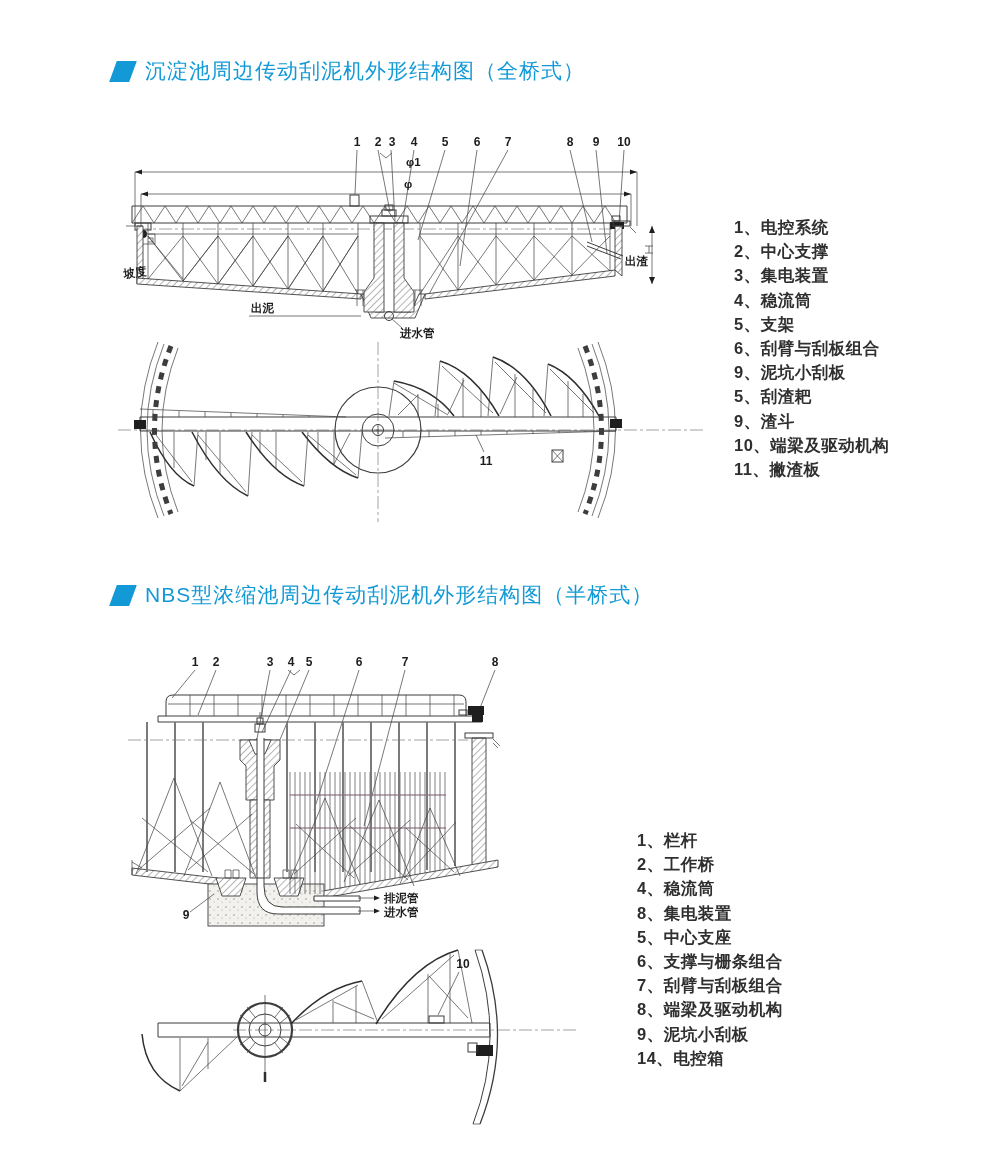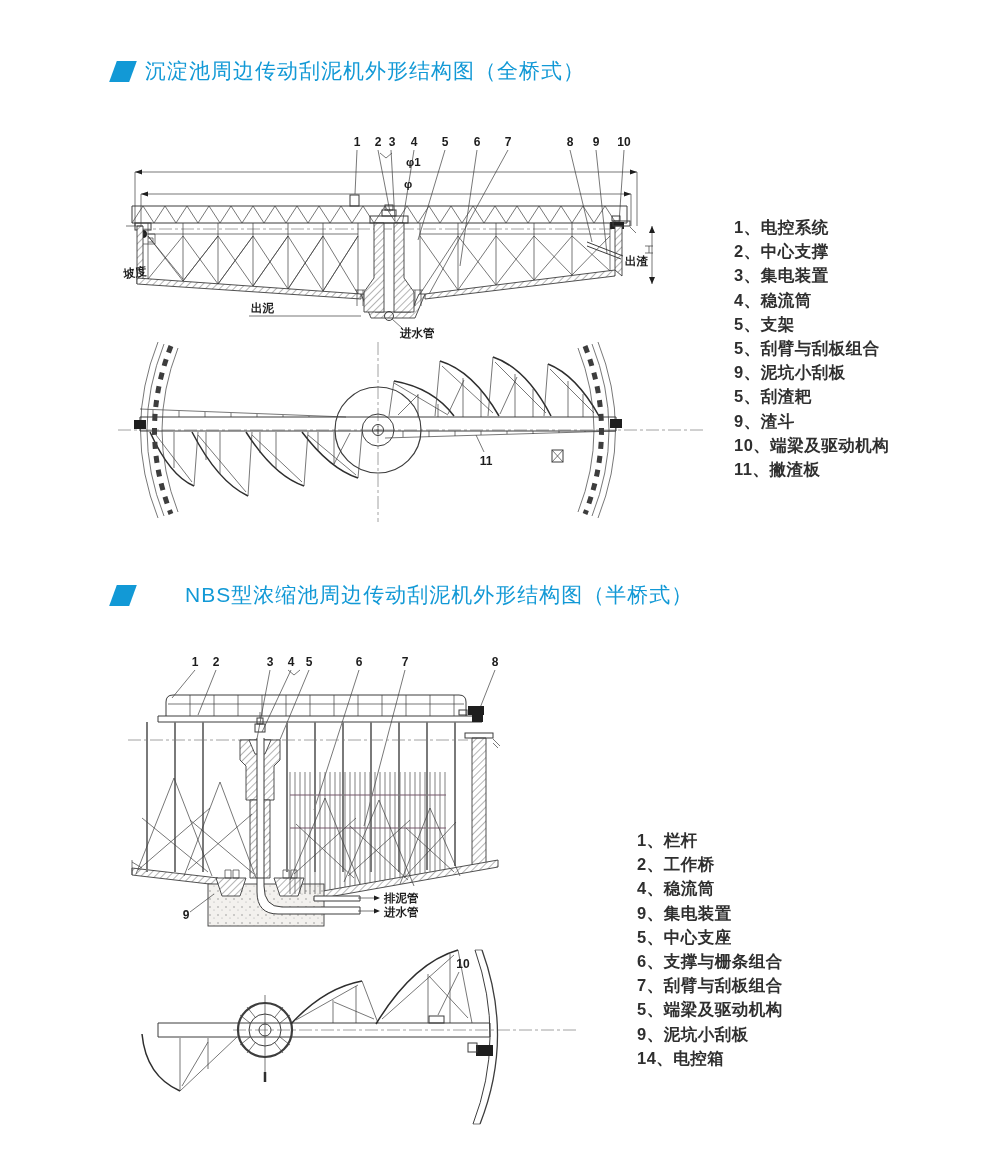--- a/index.html
+++ b/index.html
@@ -180,29 +180,29 @@
       <path class="thin" d="M366,324 L358,307"></path>
     </g>
   </svg>
 
   <ul class="legend" style="left:734px;top:202px;margin-top:13px;">
     <li>1、电控系统</li>
     <li>2、中心支撑</li>
     <li>3、集电装置</li>
     <li>4、稳流筒</li>
     <li>5、支架</li>
-    <li>5、刮臂与刮板组合</li>
+    <li>6、刮臂与刮板组合</li>
     <li>9、泥坑小刮板</li>
     <li>5、刮渣耙</li>
     <li>9、渣斗</li>
     <li>10、端梁及驱动机构</li>
     <li>11、撇渣板</li>
   </ul>
 
-  <h2 class="sec-title" style="left:113px;top:581px;gap:40px;">
+  <h2 class="sec-title" style="left:113px;top:581px;">
     <span class="marker"></span>
     <span class="ttext">NBS型浓缩池周边传动刮泥机外形结构图（半桥式）</span>
   </h2>
 
   <svg style="left:128px;top:648px;" width="450" height="485" viewBox="0 0 450 485">
     <defs>
       <pattern id="h2" width="5" height="5" patternUnits="userSpaceOnUse" patternTransform="rotate(45)">
         <rect width="5" height="5" fill="#ffffff"></rect>
           <line x1="0" y1="0" x2="0" y2="5" stroke="#6a6a6a" stroke-width="1"></line>
       </pattern>
@@ -326,22 +326,22 @@
       </g>
       <rect class="dk" x="348" y="397" width="17" height="11"></rect>
       <rect class="ln" x="340" y="395" width="9" height="9"></rect>
     </g>
   </svg>
 
   <ul class="legend" style="left:637px;top:828px;">
     <li>1、栏杆</li>
     <li>2、工作桥</li>
     <li>4、稳流筒</li>
-    <li>9、集电装置</li>
+    <li>8、集电装置</li>
     <li>5、中心支座</li>
     <li>6、支撑与栅条组合</li>
     <li>7、刮臂与刮板组合</li>
-    <li>5、端梁及驱动机构</li>
+    <li>8、端梁及驱动机构</li>
     <li>9、泥坑小刮板</li>
     <li>14、电控箱</li>
   </ul>
 
 </div>
 
 </body></html>

